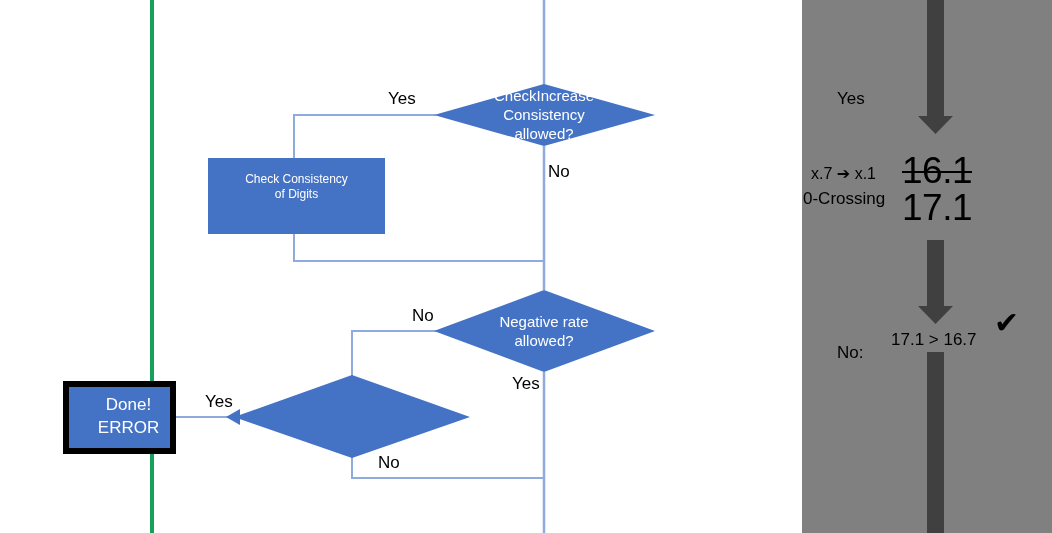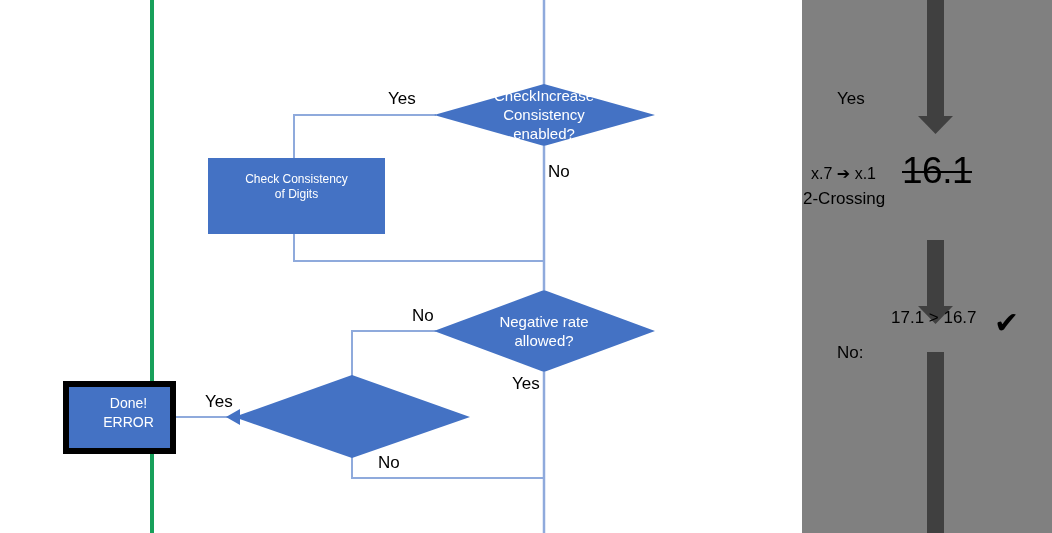--- a/index.html
+++ b/index.html
@@ -109,30 +109,30 @@
 
     <polygon points="544,290 655,331 544,372 434,331" fill="#4472C4"></polygon>
 
     <polygon points="352,375 470,417 352,458 234,417" fill="#4472C4"></polygon>
 
     <rect x="66" y="384" width="107" height="67" fill="#4472C4" stroke="#000000" stroke-width="6"></rect>
   </svg>
 
   <div class="node-text" style="left:469px; top:86px; width:150px;">CheckIncrease
 Consistency
-enabled?</div>
+allowed?</div>
 
   <div class="node-text" style="left:210px; top:172px; width:173px; font-size:12px;">Check Consistency
 of Digits</div>
 
   <div class="node-text" style="left:476px; top:312px; width:136px;">Negative rate
 allowed?</div>
 
 
-  <div class="node-text" style="left:70px; top:394px; width:117px; font-size:14px; line-height:1.35;">Done!
+  <div class="node-text" style="left:70px; top:394px; width:117px; font-size:17px; line-height:1.35;">Done!
 ERROR</div>
 
   <div class="edge-label" style="left:388px; top:90px;">Yes</div>
 
   <div class="edge-label" style="left:548px; top:163px;">No</div>
 
   <div class="edge-label" style="left:412px; top:307px;">No</div>
 
   <div class="edge-label" style="left:512px; top:375px;">Yes</div>
 
@@ -154,25 +154,26 @@
         <polygon points="116,306 151,306 133.5,324" fill="#404040"></polygon>
       </g>
 
       <rect x="125" y="352" width="17" height="181" fill="#404040"></rect>
     </svg>
 
     <div class="panel-label" style="left:35px; top:89px;">Yes</div>
 
     <div class="panel-label" style="left:9px; top:165px; font-size:16px;">x.7 ➔ x.1</div>
 
-    <div class="panel-label" style="left:1px; top:189px; font-size:17px;">2-Crossing</div>
+    <div class="panel-label" style="left:1px; top:189px; font-size:17px;">0-Crossing</div>
 
     <div class="panel-big strike" style="left:100px; top:152px;">16.1</div>
 
+    <div class="panel-big" style="left:100px; top:189px;">17.1</div>
 
     <div class="panel-label" style="left:35px; top:319px;margin-top:24px;">No:</div>
 
-    <div class="panel-label" style="left:89px; top:308px;text-align:right;">17.1 &gt; 16.7</div>
+    <div class="panel-label" style="left:89px; top:330px;text-align:right;">17.1 &gt; 16.7</div>
 
     <div class="checkmark" style="left:192px; top:308px;">✔</div>
   </div>
 
 </div>
 
 </body></html>

